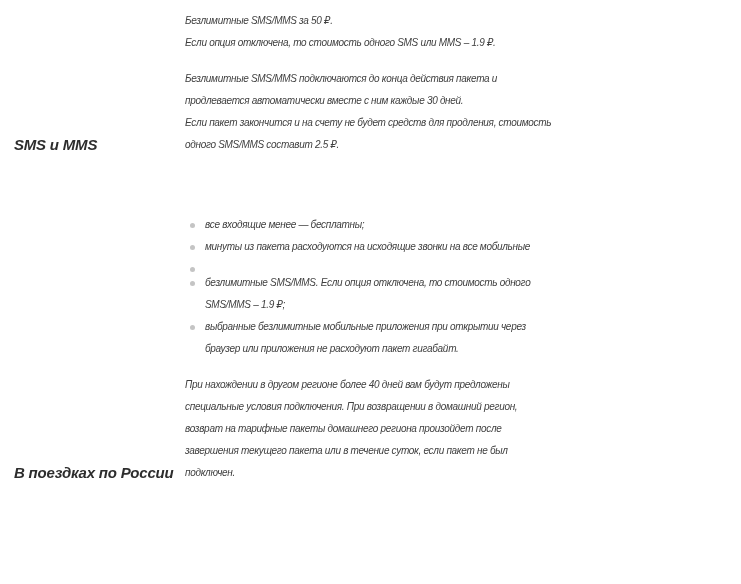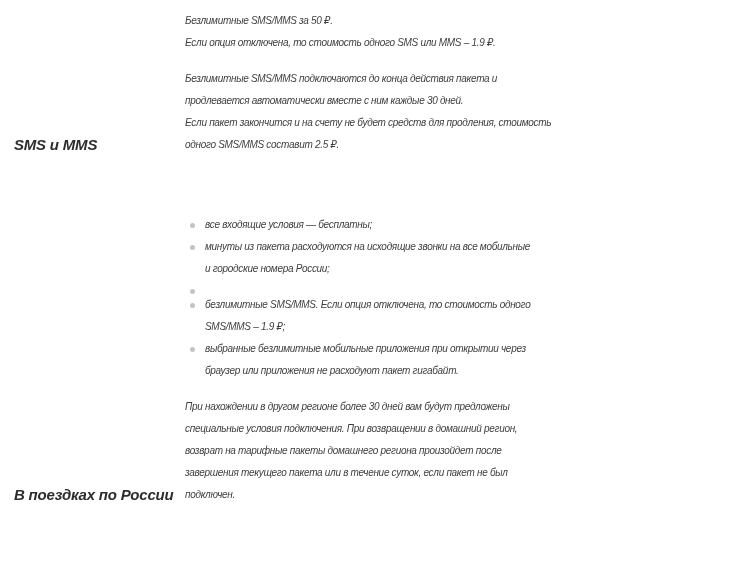--- a/index.html
+++ b/index.html
@@ -94,28 +94,27 @@
     </div>
   </div>
 
   <div class="section">
     <div class="section-label">В поездках по России</div>
     <div class="section-content">
       <ul class="bullet-list">
         <li class="bullet-item">
           <span class="bullet-dot"></span>
           <span class="bullet-text">
-            <span class="line">все входящие условия — бесплатны;</span>
+            <span class="line">все входящие менее — бесплатны;</span>
           </span>
         </li>
         <li class="bullet-item">
           <span class="bullet-dot"></span>
           <span class="bullet-text">
             <span class="line">минуты из пакета расходуются на исходящие звонки на все мобильные</span>
-            <span class="line">и городские номера России;</span>
           </span>
         </li>
         <li class="bullet-item">
           <span class="bullet-dot"></span>
         </li>
         <li class="bullet-item">
           <span class="bullet-dot"></span>
           <span class="bullet-text">
             <span class="line">безлимитные SMS/MMS. Если опция отключена, то стоимость одного</span>
             <span class="line">SMS/MMS – 1.9 ₽;</span>
@@ -123,21 +122,21 @@
         </li>
         <li class="bullet-item">
           <span class="bullet-dot"></span>
           <span class="bullet-text">
             <span class="line">выбранные безлимитные мобильные приложения при открытии через</span>
             <span class="line">браузер или приложения не расходуют пакет гигабайт.</span>
           </span>
         </li>
       </ul>
       <div class="para">
-        <span class="line">При нахождении в другом регионе более 30 дней вам будут предложены</span>
+        <span class="line">При нахождении в другом регионе более 40 дней вам будут предложены</span>
         <span class="line">специальные условия подключения. При возвращении в домашний регион,</span>
         <span class="line">возврат на тарифные пакеты домашнего региона произойдет после</span>
         <span class="line">завершения текущего пакета или в течение суток, если пакет не был</span>
         <span class="line">подключен.</span>
       </div>
     </div>
   </div>
 
 </div>
 

